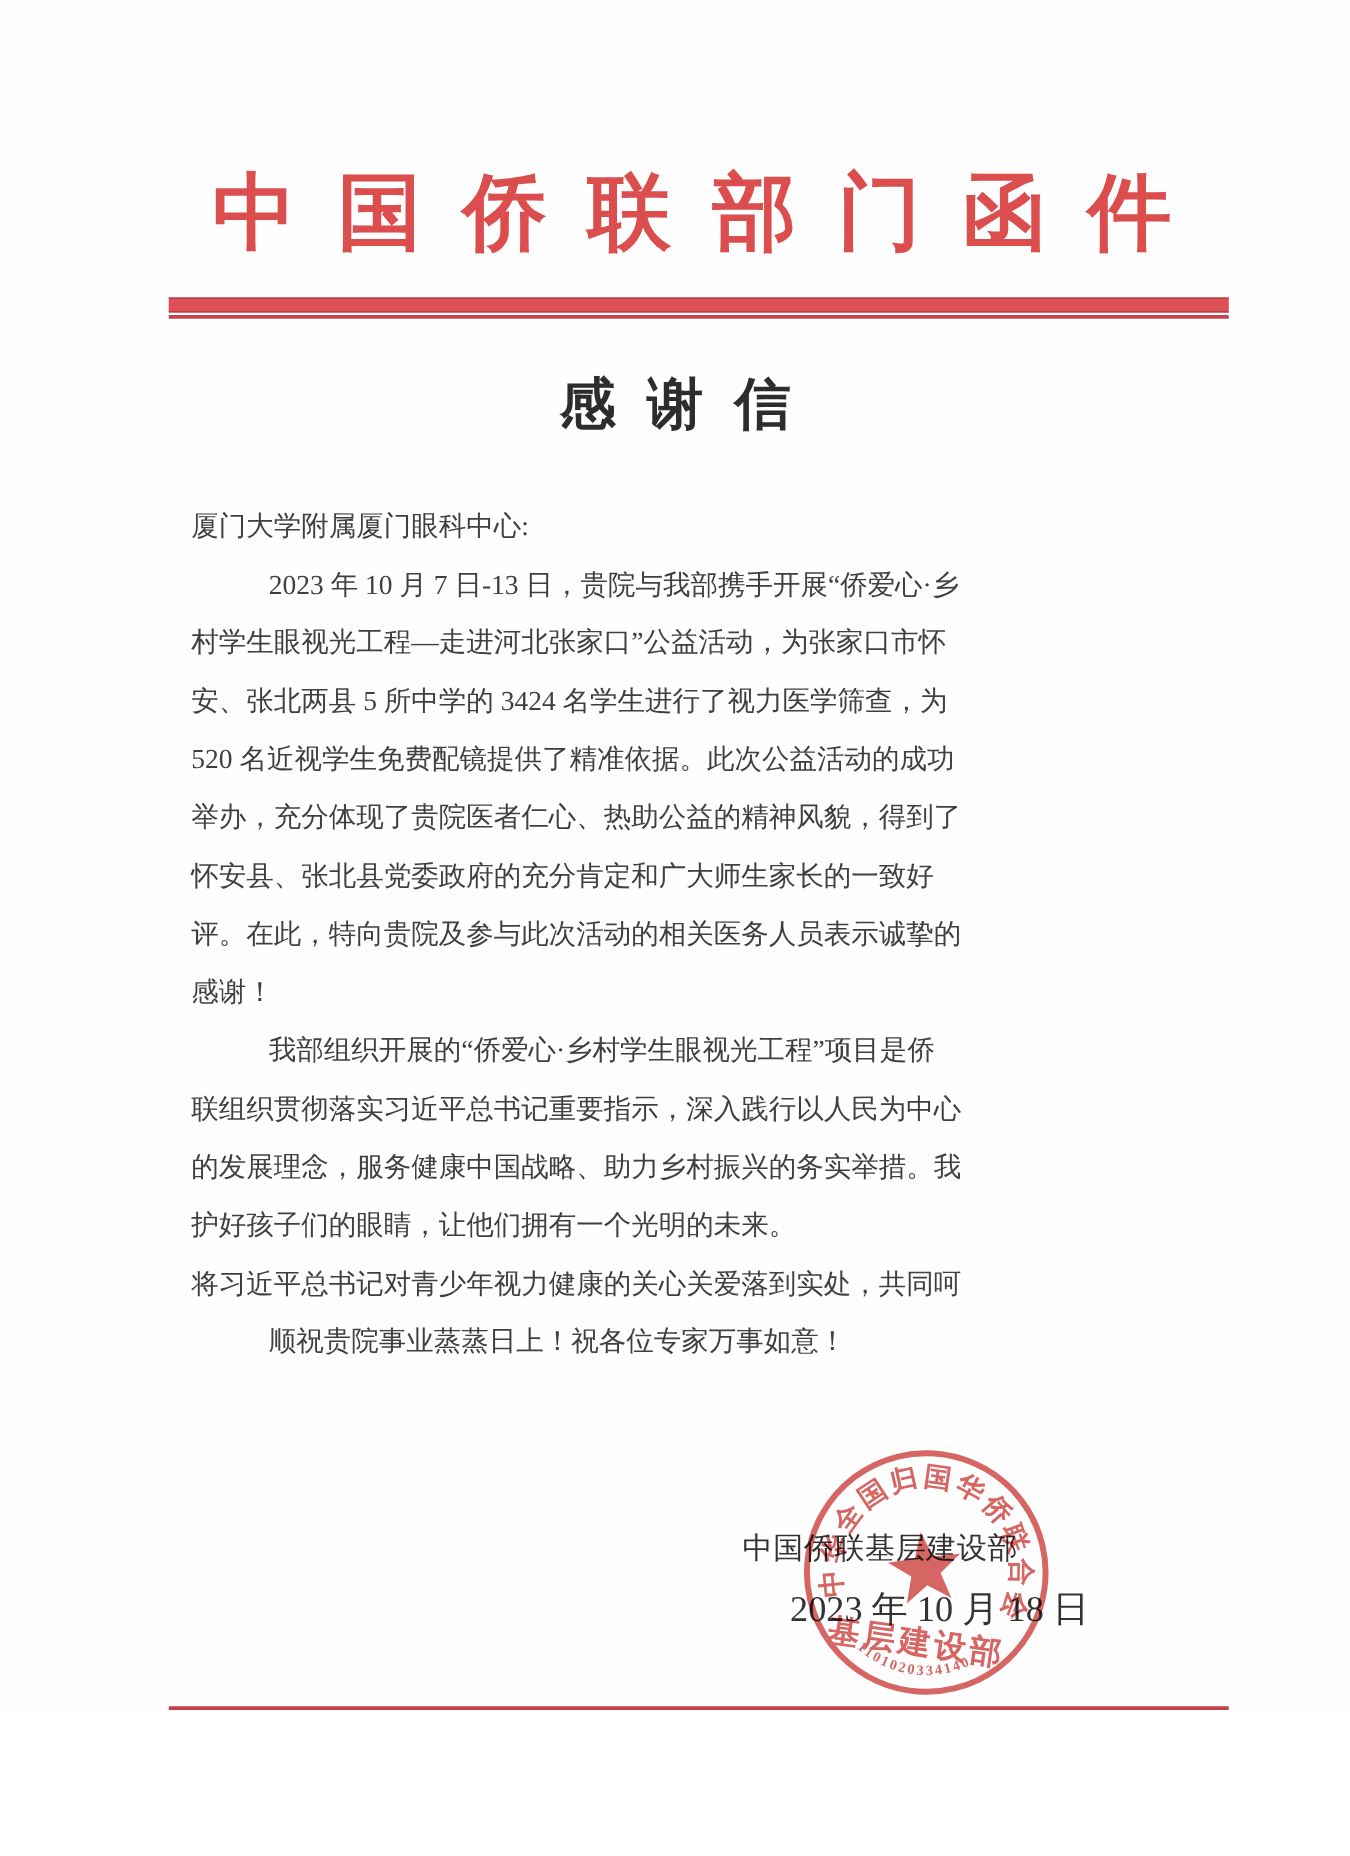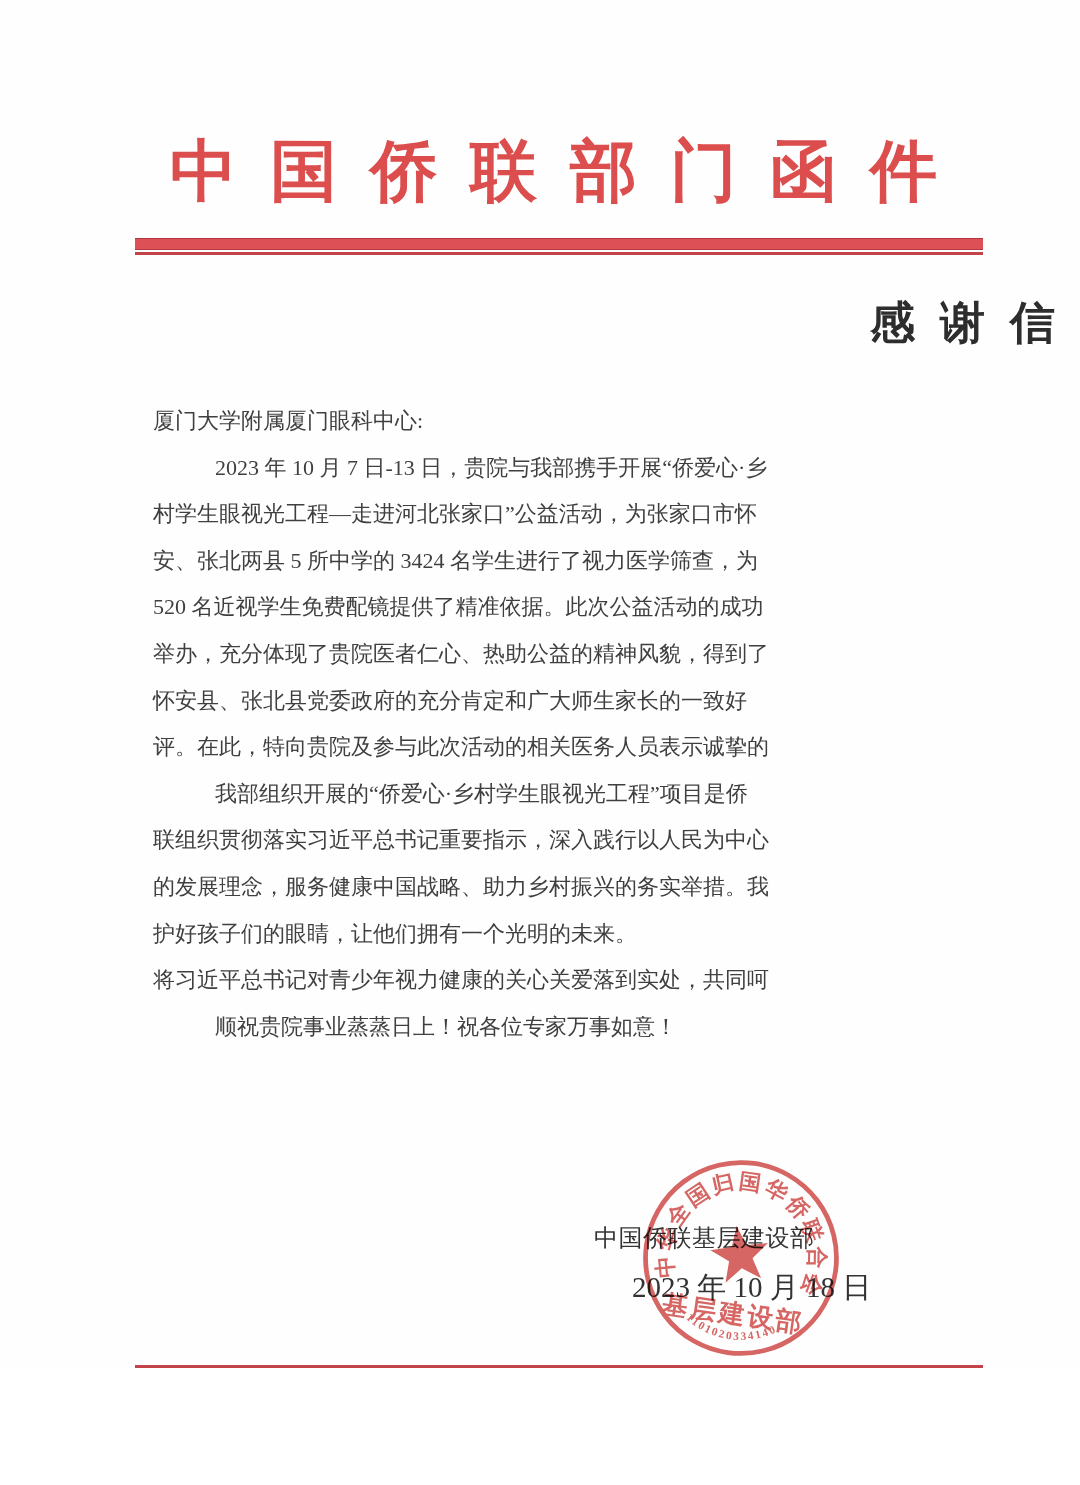--- a/index.html
+++ b/index.html
@@ -22,21 +22,21 @@
   .rule{position:absolute;left:135px;right:97px;}
   .rule-top{top:238px;}
   .rule-bottom{top:1365px;}
   .rule .bar{height:10px;background:#dd5055;border-top:1px solid #b03a40;border-bottom:1px solid #b03a40;}
   .rule .thin{height:3px;background:#c2444a;}
   .rule-top .thin{margin-top:2px;}
   .rule-bottom .thin{margin-bottom:2px;}
   
   .doc-title{
     position:absolute;top:293px;left:0;right:0;
-    text-align:right;padding-left:25px;
+    text-align:center;padding-left:25px;
     font-size:45px;font-weight:bold;color:#2d2d2d;
     letter-spacing:25px;white-space:nowrap;
   }
   
   .body{
     position:absolute;top:398px;left:153px;width:810px;
     font-size:22px;line-height:46.6px;color:#3f3f3f;
   }
   .body .line{white-space:nowrap;}
   .body .line.indent{padding-left:62px;}
@@ -75,20 +75,21 @@
   <div class="body">
     <div class="line">厦门大学附属厦门眼科中心:</div>
     <div>
         <div class="line indent">2023 年 10 月 7 日-13 日，贵院与我部携手开展“侨爱心·乡</div>
         <div class="line">村学生眼视光工程—走进河北张家口”公益活动，为张家口市怀</div>
         <div class="line">安、张北两县 5 所中学的 3424 名学生进行了视力医学筛查，为</div>
         <div class="line">520 名近视学生免费配镜提供了精准依据。此次公益活动的成功</div>
         <div class="line">举办，充分体现了贵院医者仁心、热助公益的精神风貌，得到了</div>
         <div class="line">怀安县、张北县党委政府的充分肯定和广大师生家长的一致好</div>
         <div class="line">评。在此，特向贵院及参与此次活动的相关医务人员表示诚挚的</div>
+        <div class="line">感谢！</div>
         <div class="line indent">我部组织开展的“侨爱心·乡村学生眼视光工程”项目是侨</div>
         <div class="line">联组织贯彻落实习近平总书记重要指示，深入践行以人民为中心</div>
         <div class="line">的发展理念，服务健康中国战略、助力乡村振兴的务实举措。我</div>
         <div class="line">护好孩子们的眼睛，让他们拥有一个光明的未来。</div>
         <div class="line">将习近平总书记对青少年视力健康的关心关爱落到实处，共同呵</div>
         <div class="line indent">顺祝贵院事业蒸蒸日上！祝各位专家万事如意！</div>
       </div>
   </div>
 
   <div class="sig-org">中国侨联基层建设部</div>

